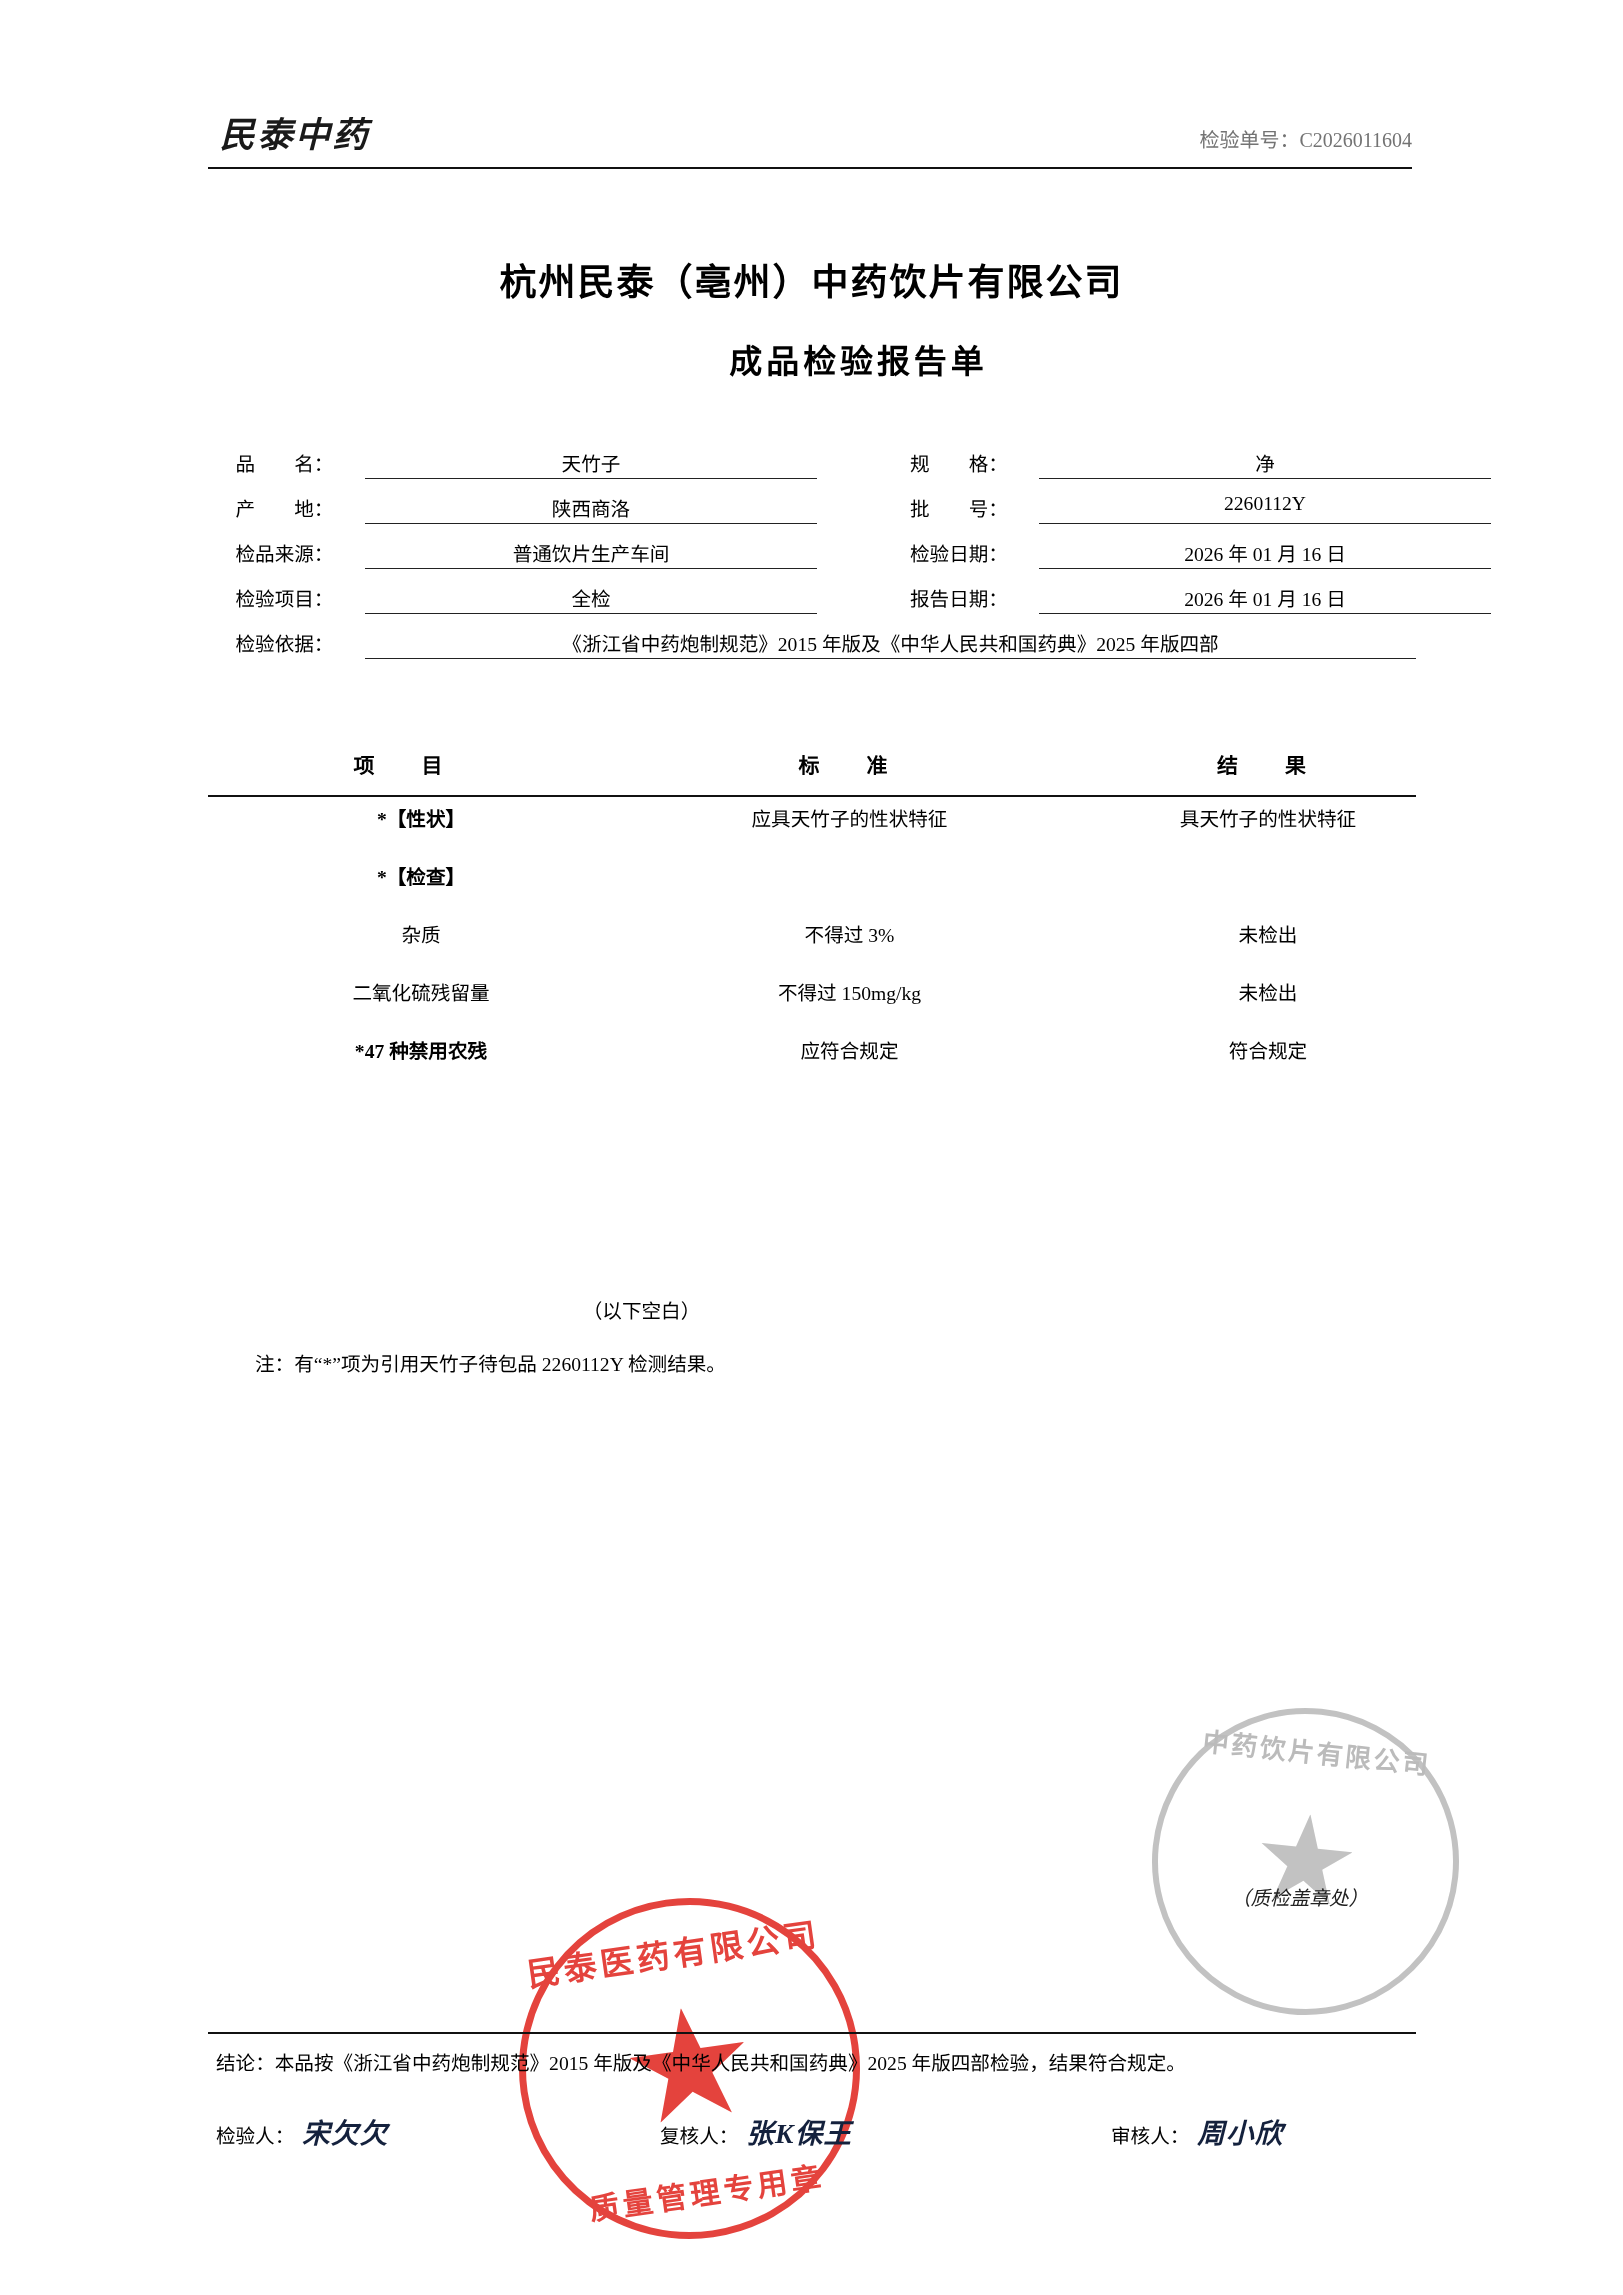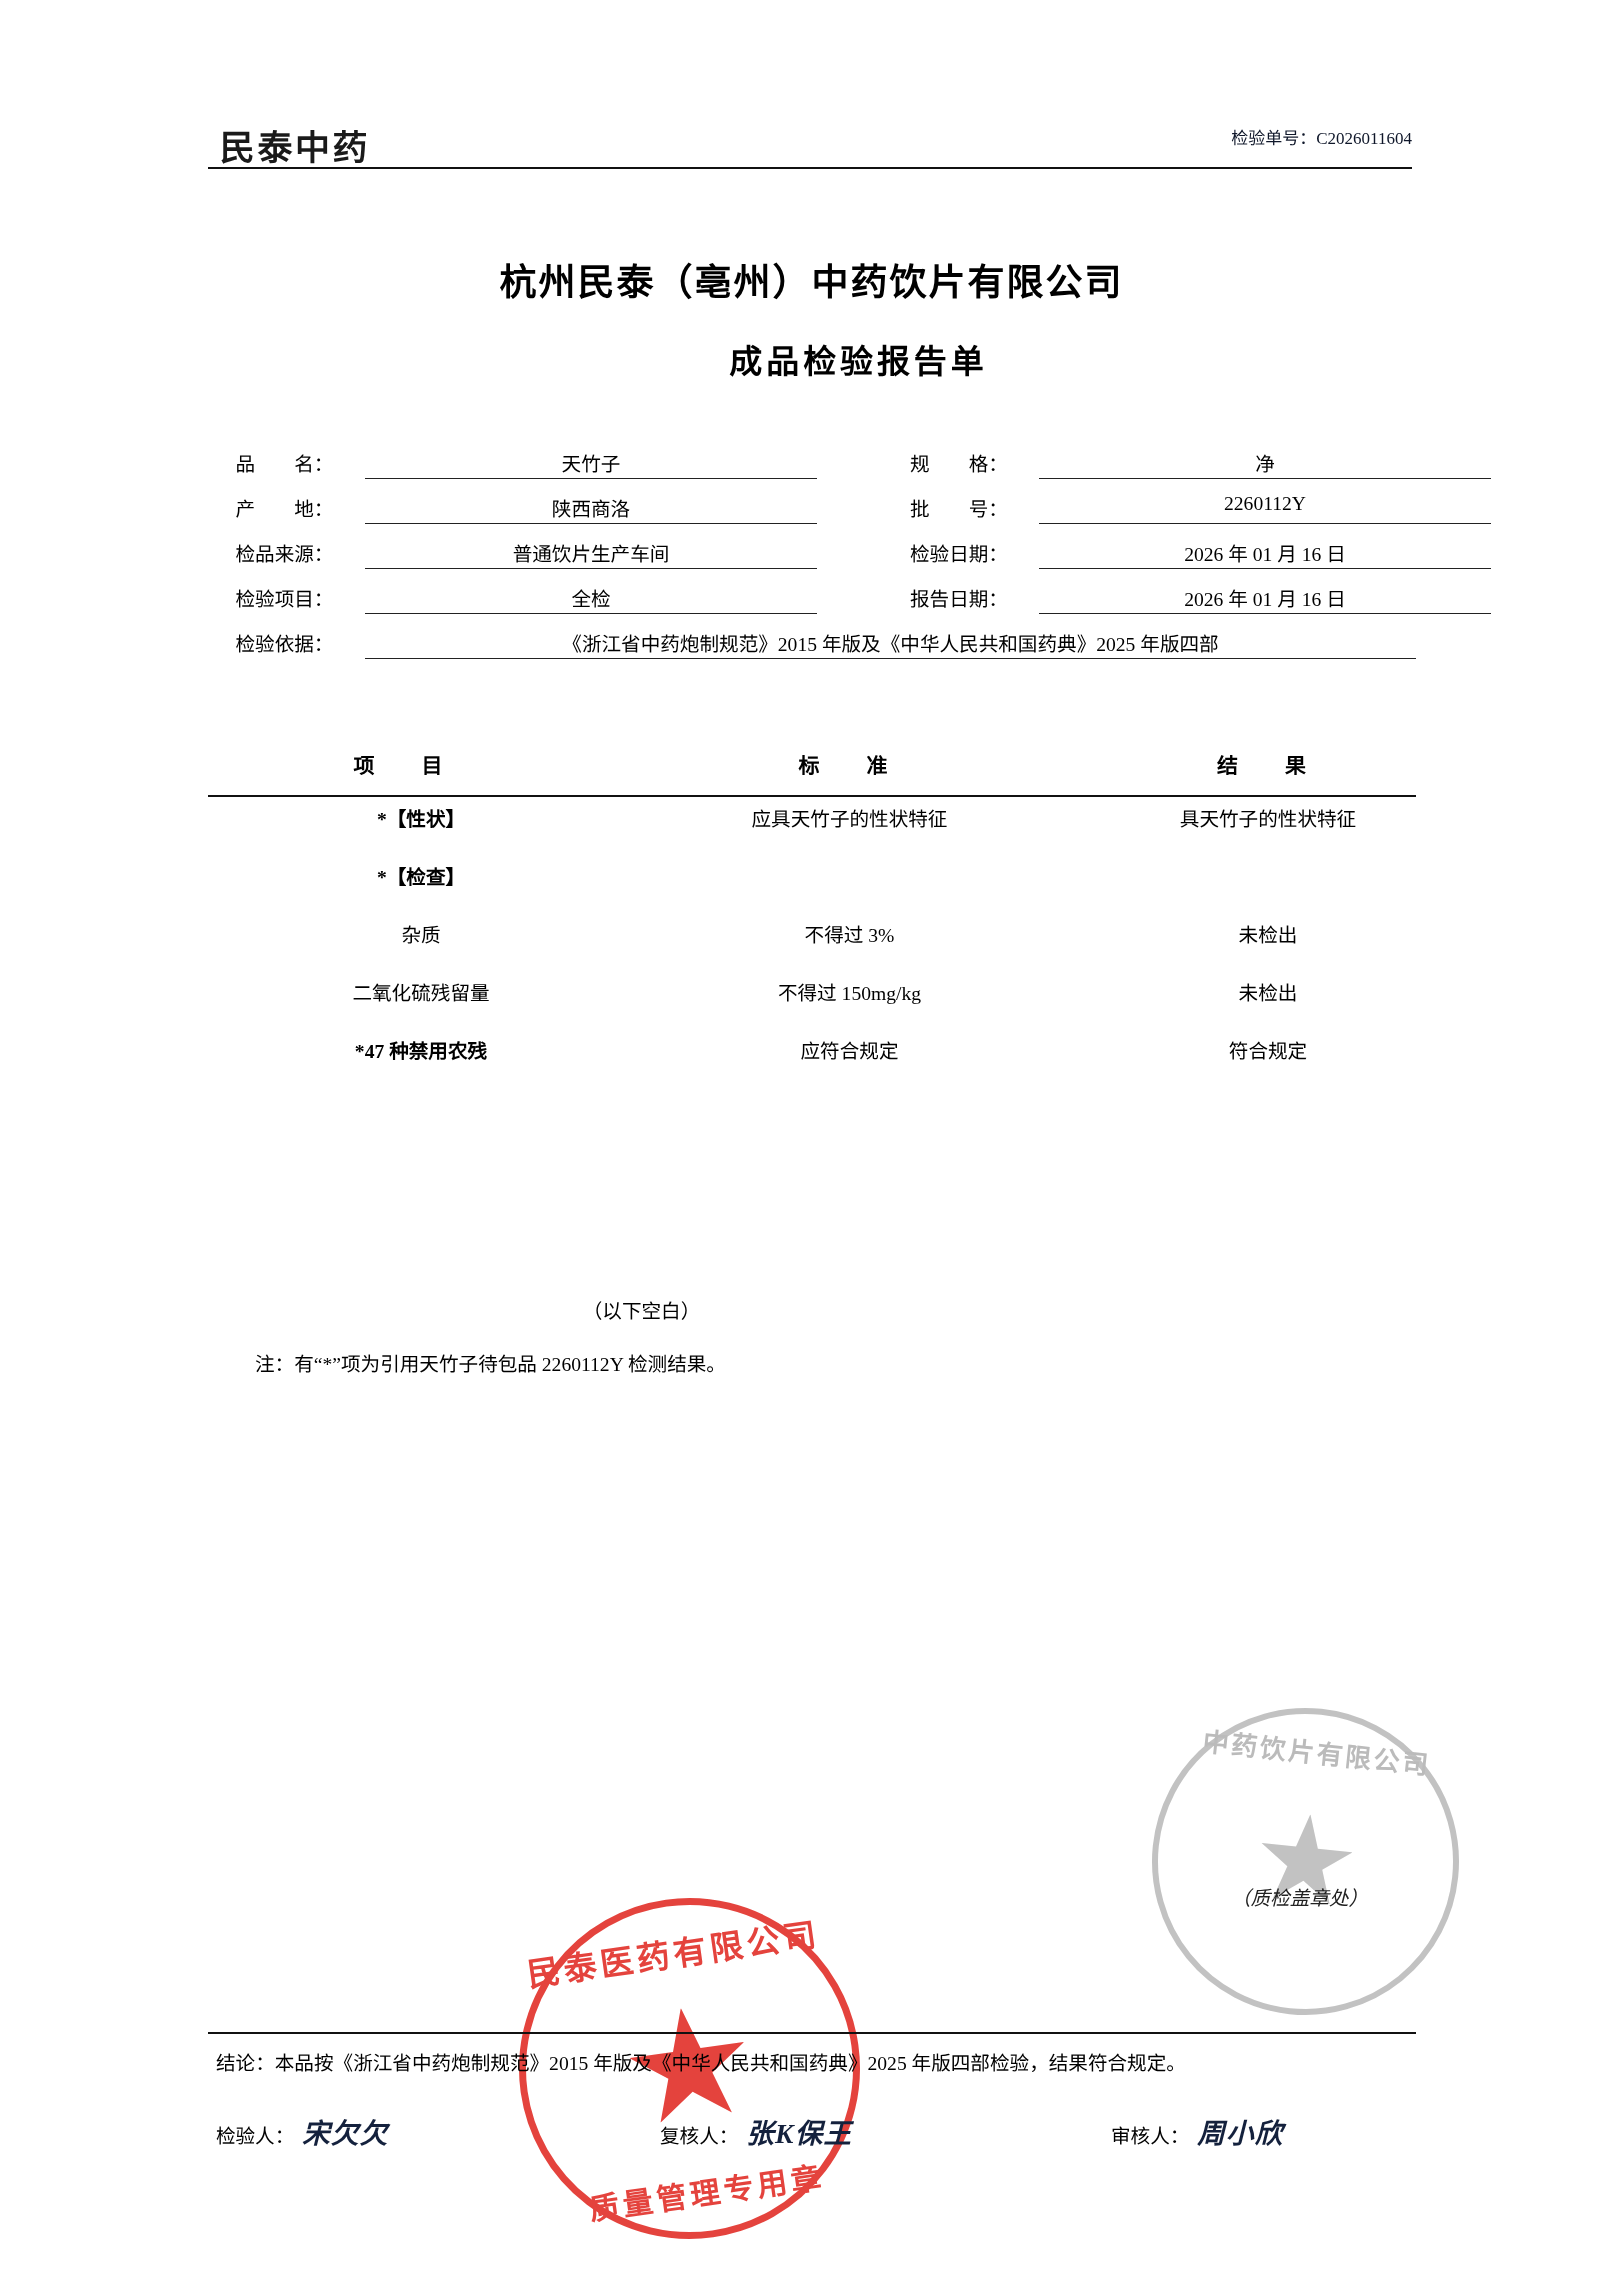--- a/index.html
+++ b/index.html
@@ -24,36 +24,37 @@
   .header {
     position: absolute;
     left: 208px;
     top: 98px;
     width: 1204px;
     height: 72px;
   }
   .logo {
     position: absolute;
     left: 11.8px;
-    top: 21px;
+    top: 8px;
     width: 196px;
     height: 52px;
     font-family: "Liberation Serif", serif;
     font-size: 35px;
     font-weight: bold;
     letter-spacing: 2.6px;
     color: #1a1a1a;
+    font-style: italic;
     white-space: nowrap;
   }
   .report-no {
     position: absolute;
     right: 0px;
     top: 26px;
-    font-size: 17px;
-    color: #0f172a;
+    font-size: 20px;
+    color: #737373;
     white-space: nowrap;
   }
   .header-rule {
     position: absolute;
     left: 0px;
     top: 69px;
     width: 1204px;
     height: 0;
     border-top: 2px solid #111;
   }

